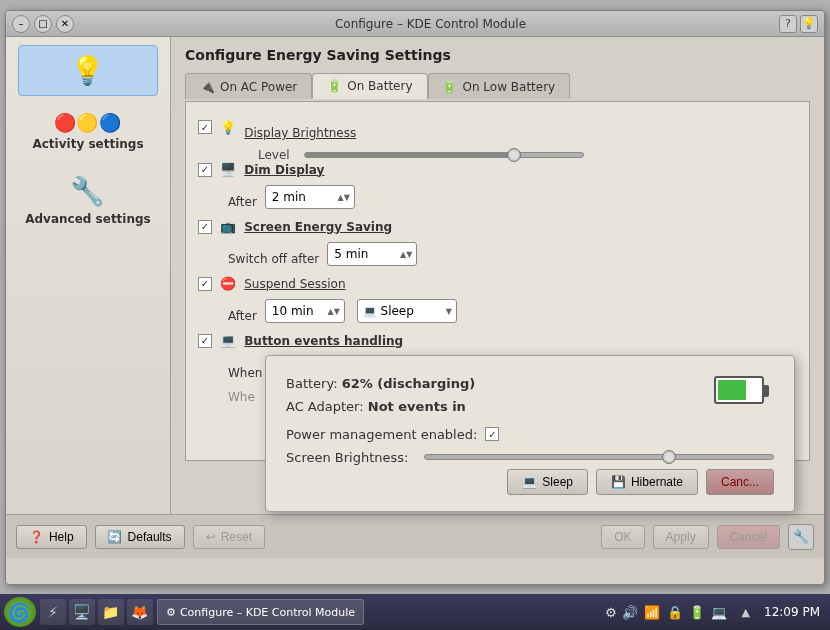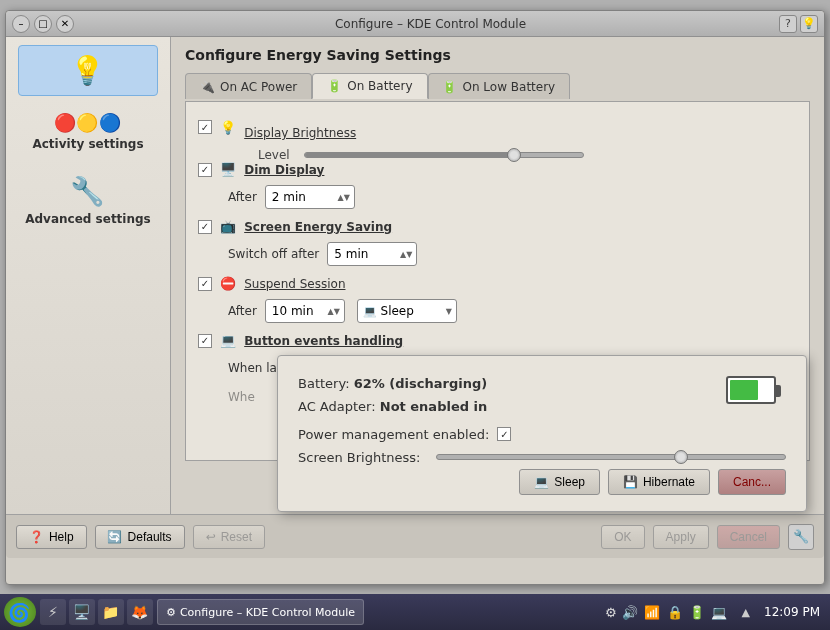--- a/index.html
+++ b/index.html
@@ -244,21 +244,21 @@
 
     
     .setting-row {
       display: flex;
       align-items: center;
       gap: 8px;
       margin-bottom: 8px;
     }
     .setting-row-indent {
       display: flex;
-      align-items: center;
+      align-items: flex-end;
       gap: 8px;
       margin-bottom: 10px;
       padding-left: 30px;
     }
     .setting-label {
       font-size: 12px;
       color: #333;
     }
     .checkbox {
       width: 14px;
@@ -363,21 +363,21 @@
     
     .popup-overlay {
       position: absolute;
       top: 0; left: 0; right: 0; bottom: 0;
       z-index: 50;
       pointer-events: none;
     }
     .popup {
       position: absolute;
       top: 355px;
-      left: 277px;
+      left: 265px;
       width: 530px;
       background: #e8e4dc;
       border: 1px solid #a0a0a0;
       border-radius: 4px;
       box-shadow: 3px 3px 12px rgba(0,0,0,0.3);
       padding: 16px 20px;
       pointer-events: all;
     }
     .popup-battery-row {
       display: flex;
@@ -629,21 +629,21 @@
 <div class="popup-overlay">
   <div class="popup">
     <div class="popup-battery-row">
       <div class="popup-battery-info">
         <div>
           <span>Battery:</span>
           <b>62% (discharging)</b>
         </div>
         <div>
           <span>AC Adapter:</span>
-          <b>Not enabled in</b>
+          <b>Not events in</b>
         </div>
       </div>
       <div style="position:relative; width:60px; height:36px;">
         <div style="
           width: 50px; height: 28px;
           border: 2px solid #555;
           border-radius: 3px;
           position: relative;
           background: #fff;
           margin-top: 4px;

